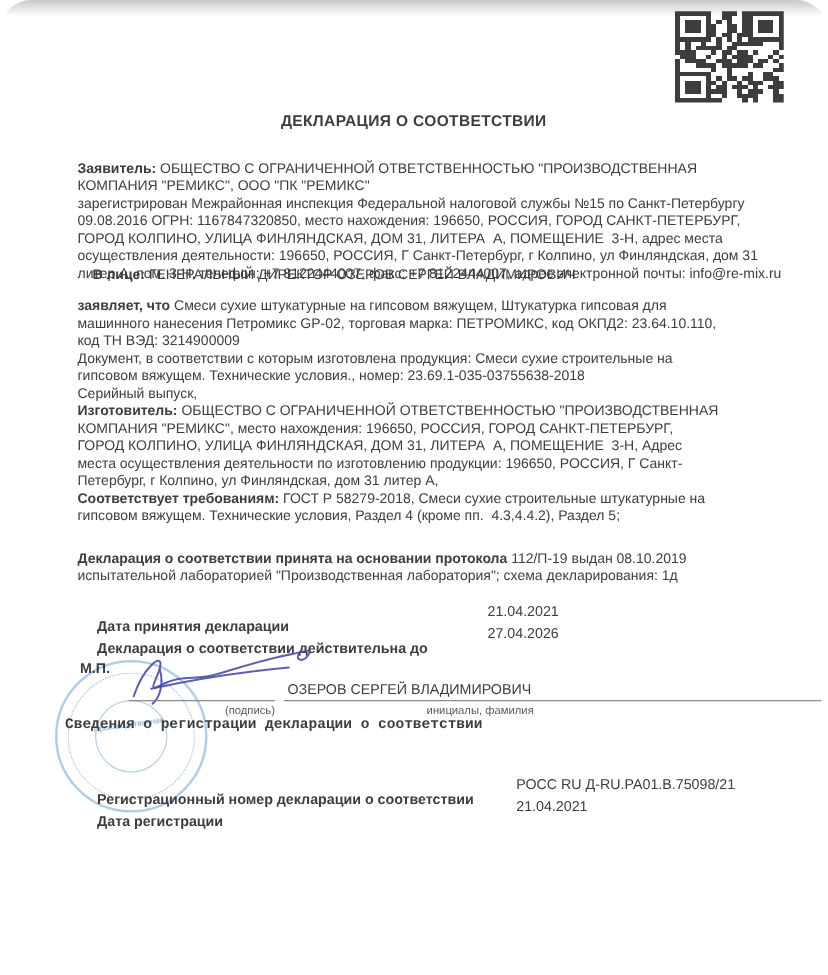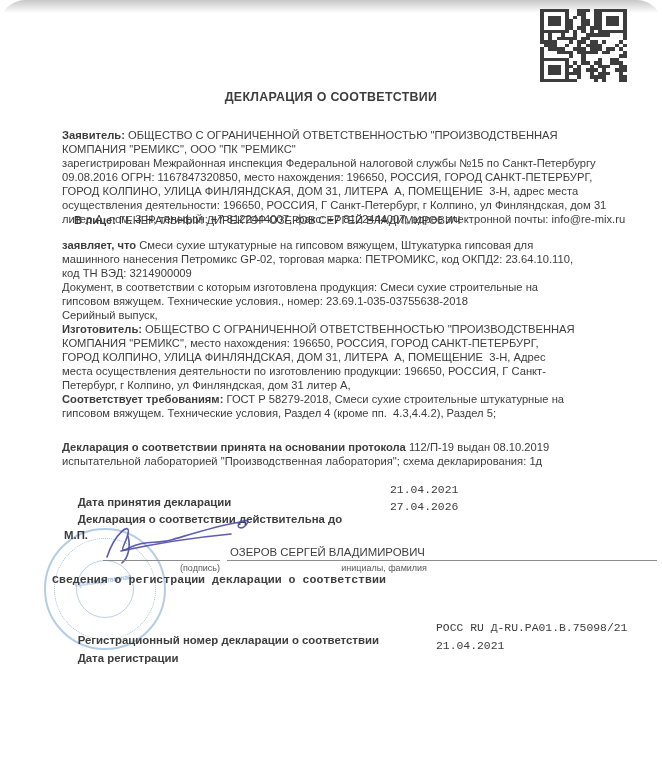--- a/index.html
+++ b/index.html
@@ -5,23 +5,23 @@
   html,body{margin:0;padding:0;background:#ffffff;}
   .page{position:relative;width:662px;height:780px;background:#ffffff;overflow:hidden;
         font-family:"Liberation Sans",sans-serif;color:#3d3d3d;border-radius:25px;}
   .top-fade{position:absolute;top:0;left:0;width:662px;height:13px;
         background:linear-gradient(#c7c7c7,#ffffff);}
   .doc-title{position:absolute;top:90px;left:0;width:662px;text-align:center;
         font-weight:bold;font-size:12.4px;letter-spacing:.3px;}
   .para{position:absolute;left:62px;font-size:11.2px;line-height:14px;white-space:pre;}
   .para b{font-weight:bold;}
   .kv-row{position:absolute;left:65px;width:592px;font-size:11.4px;font-weight:bold;white-space:pre;}
-  .kv-row .val{position:absolute;top:0;font-weight:normal;white-space:pre;font-family:Liberation Mono, monospace;}
+  .kv-row .val{position:absolute;top:0;font-weight:normal;white-space:pre;}
   .kv-row .val.dates{left:325px;}
-  .kv-row .val.reg{left:348px;margin-left:23px;}
+  .kv-row .val.reg{left:348px;}
   .mp{position:absolute;left:64px;top:529px;font-size:11.4px;font-weight:bold;}
   .sig-name{position:absolute;left:230px;top:546px;font-size:11.4px;white-space:pre;}
   .hline{position:absolute;height:0;border-top:1px solid #8b8b8b;}
   .hline.sign{left:103px;top:560px;width:117px;}
   .hline.name{left:227px;top:560px;width:430px;}
   .caption{position:absolute;font-size:9px;color:#5a5a5a;text-align:right;white-space:pre;}
   .caption.sign{left:103px;top:563px;width:117px;}
   .caption.name{left:227px;top:563px;width:200px;}
   .section-heading{position:absolute;left:52px;top:573px;font-size:11.6px;font-weight:bold;white-space:pre;font-family:Liberation Mono, monospace;}
   .signature-svg{position:absolute;left:95px;top:513px;width:168px;height:52px;}

